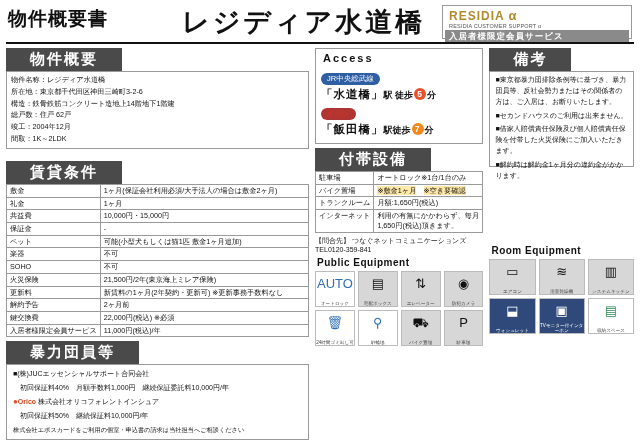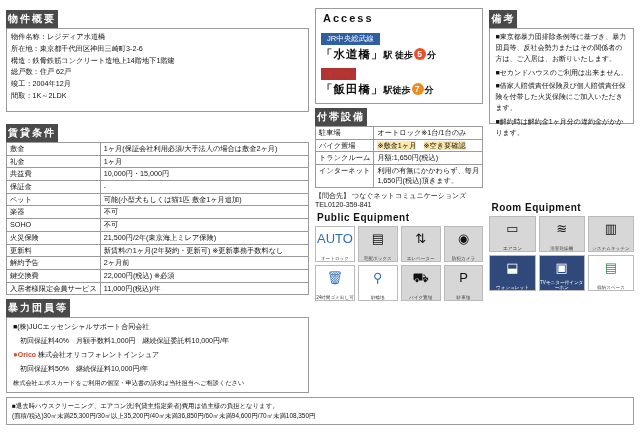--- a/index.html
+++ b/index.html
@@ -28,42 +28,42 @@
   .hdr-logo .l2{font-size:5.5px;color:#555;padding-left:6px;letter-spacing:.2px;}
   .hdr-logo .l3{
     background:#8a8a8a;color:#fff;font-size:8.5px;font-weight:bold;
     margin:1px 2px 0 2px;padding:1px 4px;letter-spacing:1px;
   }
   .hdr-logo .alpha{color:#b08b2e;font-size:13px;font-weight:bold;}
   .hdr-rule{position:absolute;left:0;right:0;top:38px;height:2px;background:#111;}
 
   
   .sec-title{
-    display:inline-block;background:#4a4a4a;color:#fff;font-size:10px;font-weight:bold;
-    padding:2px 2px;letter-spacing:2px;
+    display:inline-block;background:#4a4a4a;color:#fff;font-size:15px;font-weight:bold;
+    padding:2px 24px;letter-spacing:2px;
   }
 
   
   .cols{display:flex;gap:6px;margin-top:4px;}
   .col-left{width:306px;}
   .col-mid{width:170px;}
   .col-right{width:146px;}
 
   
   table{border-collapse:collapse;width:100%;font-size:7.2px;}
   td{border:1px solid #9a9a9a;padding:1px 3px;vertical-align:top;line-height:1.35;}
   td.k{width:58px;background:#fff;white-space:nowrap;}
   .box{border:1px solid #9a9a9a;}
-  .plainlist{font-size:7.2px;line-height:1.5;padding:3px 4px 8px 4px;}
+  .plainlist{font-size:7.2px;line-height:1.5;padding:3px 4px 2px 4px;}
   .plainlist div{margin-bottom:1px;}
 
   
   .access-wrap{border:1px solid #9a9a9a;padding:3px 5px 4px 5px;height:96px;box-sizing:border-box;}
   .access-h{font-size:11px;font-weight:bold;letter-spacing:2px;margin:0 0 3px 2px;}
-  .line-bar{display:inline-block;background:#2e5fa3;color:#fff;font-size:7.5px;padding:1px 6px;margin:1px 0 2px 0;}
+  .line-bar{display:inline-block;background:#2e5fa3;color:#fff;font-size:7.5px;padding:1px 6px;margin:1px 0 2px 0;border-radius:6px;}
   .line-bar.red{background:#b03434;}
   .st{font-size:11.5px;font-weight:bold;letter-spacing:1px;}
   .st small{font-size:9px;font-weight:bold;letter-spacing:0;}
   .circ{
     display:inline-block;width:12px;height:12px;border-radius:50%;
     background:#e8502b;color:#fff;font-size:8.5px;font-weight:bold;
     text-align:center;line-height:12px;vertical-align:1px;margin:0 1px;
   }
   .circ.org{background:#f08a1c;}
 
@@ -97,20 +97,33 @@
   .red{color:#c0392b;}
   .blue{color:#2e5fa3;}
   .tiny{font-size:6.2px;}
   .contact{font-size:7px;margin-top:3px;}
 </style>
 </head>
 <body>
 
 <div class="page">
 
+  <div class="header">
+    <div class="hdr-title">物件概要書</div>
+    <div class="hdr-main">レジディア水道橋</div>
+    <div class="hdr-logo">
+      <div class="l1">
+        <span>RESIDIA</span>
+        <span class="alpha">α</span>
+      </div>
+      <div class="l2">RESIDIA CUSTOMER SUPPORT α</div>
+      <div class="l3">入居者様限定会員サービス</div>
+    </div>
+    <div class="hdr-rule"></div>
+  </div>
 
   <div class="cols">
 
     <div class="col-left">
       <div class="sec-title">物件概要</div>
       <div class="plainlist box" id="outline-list">
           <div><span>物件名称：</span><span>レジディア水道橋</span></div>
           <div><span>所在地：</span><span>東京都千代田区神田三崎町3-2-6</span></div>
           <div><span>構造：</span><span>鉄骨鉄筋コンクリート造地上14階地下1階建</span></div>
           <div><span>総戸数：</span><span>住戸 62戸</span></div>

